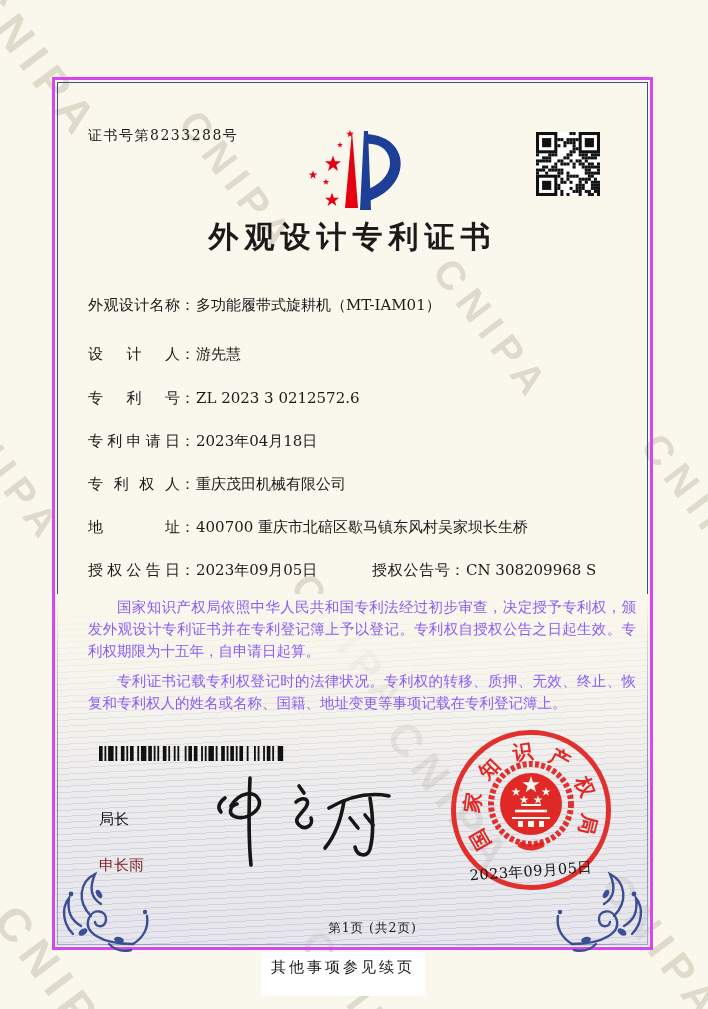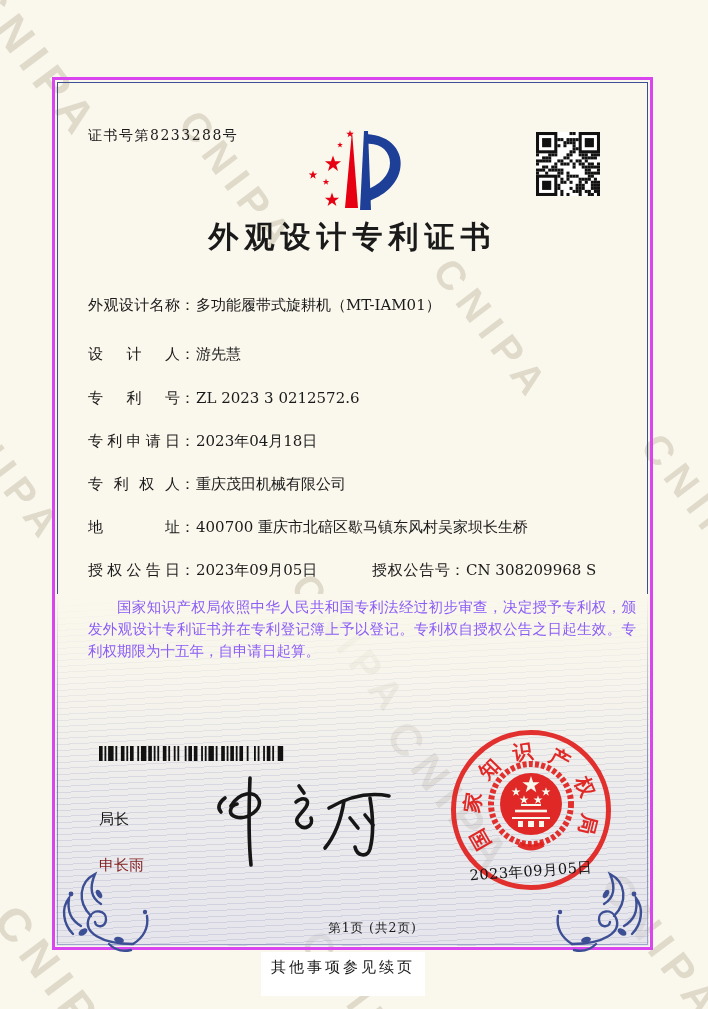--- a/index.html
+++ b/index.html
@@ -334,20 +334,21 @@
             <span>权</span>
             <span>公</span>
             <span>告</span>
             <span>号</span>
           </span><span class="colon">：</span><span>CN 308209968 S</span>
       </span>
     </div>
 
     <div class="abs paras">
       <p>国家知识产权局依照中华人民共和国专利法经过初步审查，决定授予专利权，颁发外观设计专利证书并在专利登记簿上予以登记。专利权自授权公告之日起生效。专利权期限为十五年，自申请日起算。</p>
+      <p>专利证书记载专利权登记时的法律状况。专利权的转移、质押、无效、终止、恢复和专利权人的姓名或名称、国籍、地址变更等事项记载在专利登记簿上。</p>
     </div>
 
     <div class="abs barcode"><svg width="186" height="15">
           <rect x="0.00" y="0" width="3.65" height="15" fill="#111"></rect>
           <rect x="5.47" y="0" width="1.82" height="15" fill="#111"></rect>
           <rect x="9.12" y="0" width="5.47" height="15" fill="#111"></rect>
           <rect x="16.41" y="0" width="1.82" height="15" fill="#111"></rect>
           <rect x="21.88" y="0" width="3.65" height="15" fill="#111"></rect>
           <rect x="27.35" y="0" width="1.82" height="15" fill="#111"></rect>
           <rect x="31.00" y="0" width="3.65" height="15" fill="#111"></rect>

